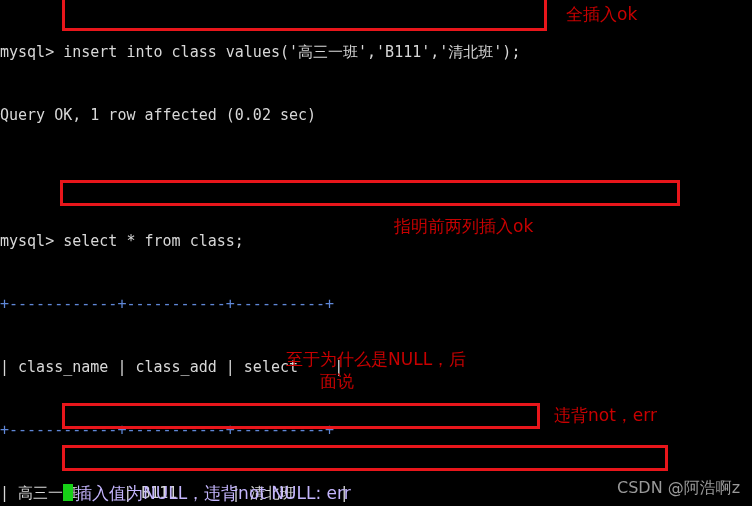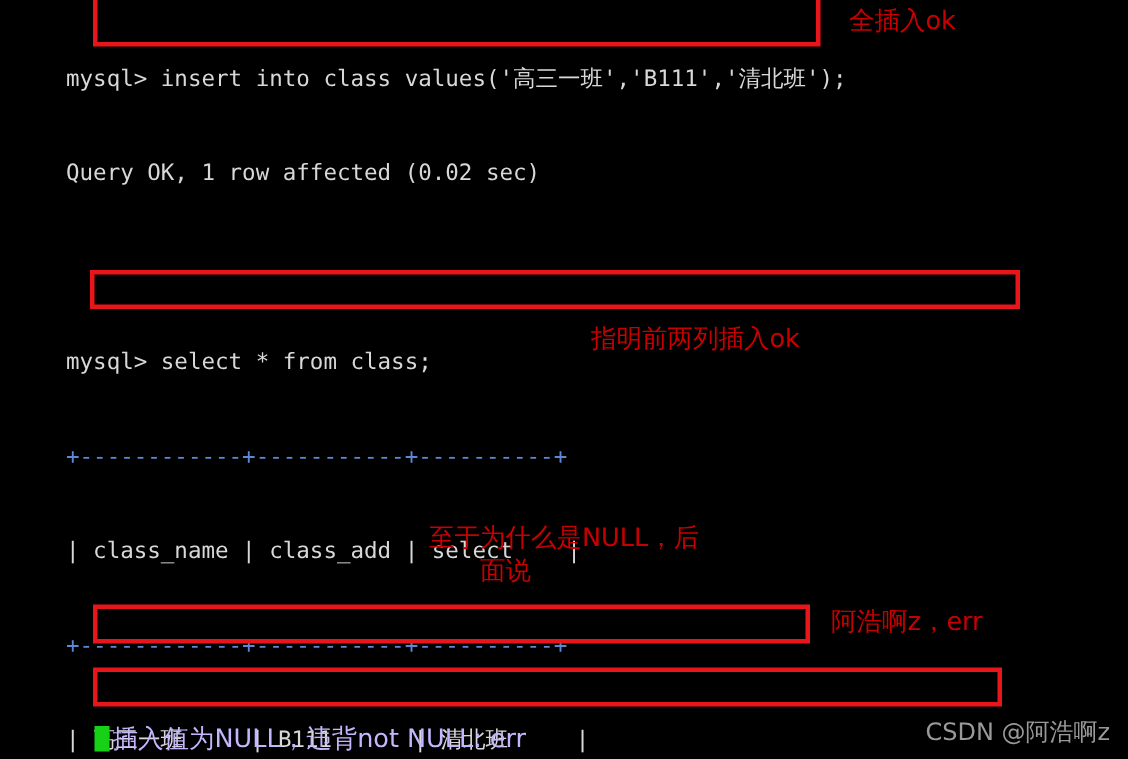--- a/index.html
+++ b/index.html
@@ -25,21 +25,20 @@
     font-family: "DejaVu Sans Mono", "Liberation Mono", monospace;
     font-size: 15px;
     line-height: 21px;
     color: #d8d8d8;
     white-space: pre;
   }
   .line {
     height: 21px;
     white-space: pre;
     font-family: "DejaVu Sans Mono", "Liberation Mono", monospace;
-    margin-left: 44px;
   }
   .line.blank { color: transparent; }
   .rule { color: #5f87d7; }
 
   
   .rbox {
     position: absolute;
     border: 3px solid #e8161b;
     box-sizing: border-box;
     pointer-events: none;
@@ -113,20 +112,20 @@
 
   <div class="rbox" style="left:62px; top:-3px; width:485px; height:34px;"></div>
   <div class="rbox" style="left:60px; top:180px; width:620px; height:26px;"></div>
   <div class="rbox" style="left:62px; top:403px; width:478px; height:26px;"></div>
   <div class="rbox" style="left:62px; top:445px; width:606px; height:26px;"></div>
 
   <div class="rnote" style="left:394px; top:215px;">指明前两列插入ok</div>
   <div class="rnote" style="left:566px; top:3px;">全插入ok</div>
   <div class="rnote" style="left:286px; top:348px;">至于为什么是NULL，后</div>
   <div class="rnote" style="left:320px; top:370px;">面说</div>
-  <div class="rnote" style="left:554px; top:404px;">阿浩啊z，err</div>
+  <div class="rnote" style="left:554px; top:404px;">违背not，err</div>
 
   <div class="cursor" style="left:63px; top:484px;"></div>
   <div class="ynote" style="left:75px; top:483px;">插入值为NULL，违背not NULL: err</div>
 
   <div class="watermark" style="left:617px; top:478px;">CSDN @阿浩啊z</div>
 
 </div>
 
 </body></html>

